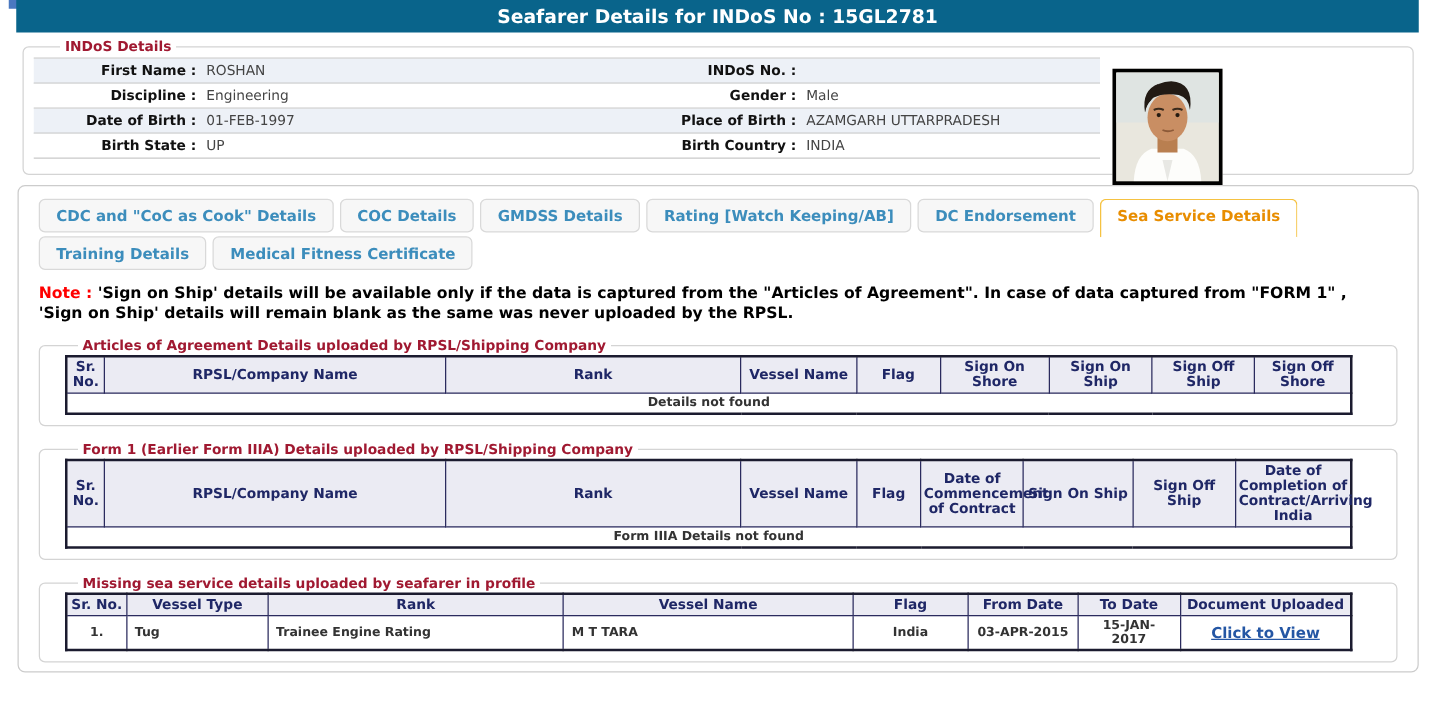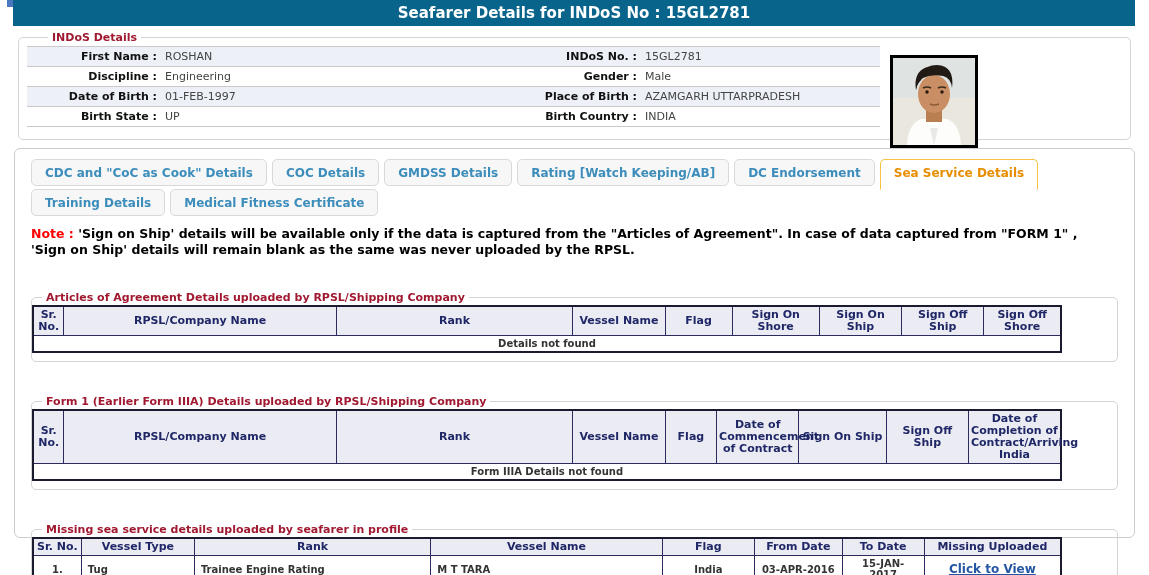--- a/index.html
+++ b/index.html
@@ -32,21 +32,21 @@
   .tabs-row { display:flex; flex-wrap:wrap; row-gap:1px; }
   .tab { font-size:12px; font-weight:bold; color:#3c8dbc; background:#f7f7f7;
     border:1px solid #d9d9d9; border-radius:5px; padding:6px 13px 6px 13px; margin-right:5px; margin-bottom:2px;
     cursor:pointer; white-space:nowrap; height:27px; line-height:14px; }
   .tab.active { color:#e88d00; background:#fff; border-color:#f5c242;
     border-bottom-color:#fff; border-radius:5px 5px 0 0; height:31px; margin-bottom:-2px; position:relative; z-index:2; }
 
   .note { margin-top:8px; font-size:12.5px; font-weight:bold; color:#000; line-height:16px; width:1070px; }
   .note .note-label { color:#ff0000; }
 
-  .tbl-fieldset { margin-top:33px; padding:1px 8px 8px 0; }
+  .tbl-fieldset { margin-top:12px; padding:1px 8px 8px 20px; }
   .tbl-fieldset legend { margin-left:10px; }
 
   table.grid { border-collapse:collapse; width:1030px; table-layout:fixed;
     border:2px solid #1b1b2f; background:#fff; }
   table.grid th { background:#ebebf3; color:#1f2766; font-size:11px; font-weight:bold;
     border:1px solid #2b2b5e; padding:2px 2px; line-height:12px; text-align:center; vertical-align:middle; }
   table.grid td { border:1px solid #2b2b5e; font-size:10px; font-weight:bold; color:#333;
     padding:2px 6px; height:16px; vertical-align:middle; }
   td.empty-msg { text-align:center; color:#e80000; font-size:12px; font-weight:bold; padding:1px 0; }
   td.c { text-align:center; }
@@ -67,21 +67,20 @@
 
 <div class="titlebar">Seafarer Details for INDoS No : 15GL2781</div>
 
 <fieldset class="indos-fieldset">
   <legend>INDoS Details</legend>
   <div class="indos-grid">
     <div class="indos-row">
       <span class="lbl lbl1">First Name :</span>
       <span class="val val1">ROSHAN</span>
       <span class="lbl lbl2">INDoS No. :</span>
-      <span class="val val2">15GL2781</span>
     </div>
     <div class="indos-row">
       <span class="lbl lbl1">Discipline :</span>
       <span class="val val1">Engineering</span>
       <span class="lbl lbl2">Gender :</span>
       <span class="val val2">Male</span>
     </div>
     <div class="indos-row">
       <span class="lbl lbl1">Date of Birth :</span>
       <span class="val val1">01-FEB-1997</span>
@@ -179,28 +178,28 @@
     <table class="grid">
       <tbody>
           <tr>
         <th class="t3c0">Sr. No.</th>
         <th class="t3c1">Vessel Type</th>
         <th class="t3c2">Rank</th>
         <th class="t3c3">Vessel Name</th>
         <th class="t3c4">Flag</th>
         <th class="t3c5">From Date</th>
         <th class="t3c6">To Date</th>
-        <th class="t3c7">Missing Uploaded</th>
+        <th class="t3c7">Document Uploaded</th>
       </tr>
       <tr>
         <td class="c">1.</td>
         <td>Tug</td>
         <td>Trainee Engine Rating</td>
         <td>M T TARA</td>
         <td class="c">India</td>
-        <td class="c">03-APR-2016</td>
+        <td class="c">03-APR-2015</td>
         <td class="c">15-JAN-2017</td>
         <td class="c"><a class="doc-link">Click to View</a></td>
       </tr>
     </tbody>
       </table>
   </fieldset>
 </div>
 
 </body></html>

